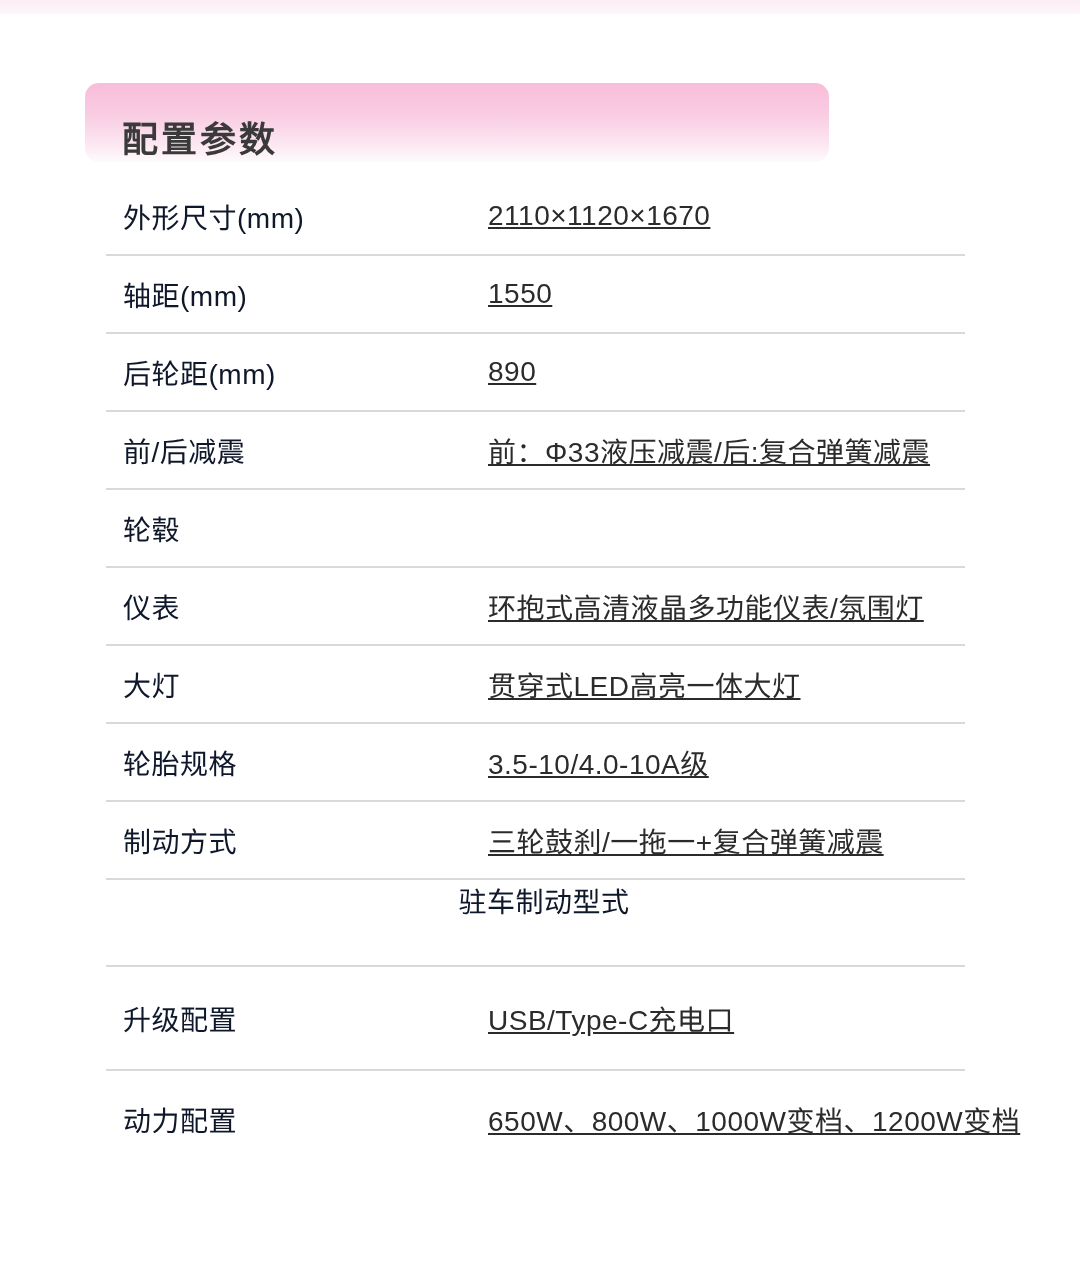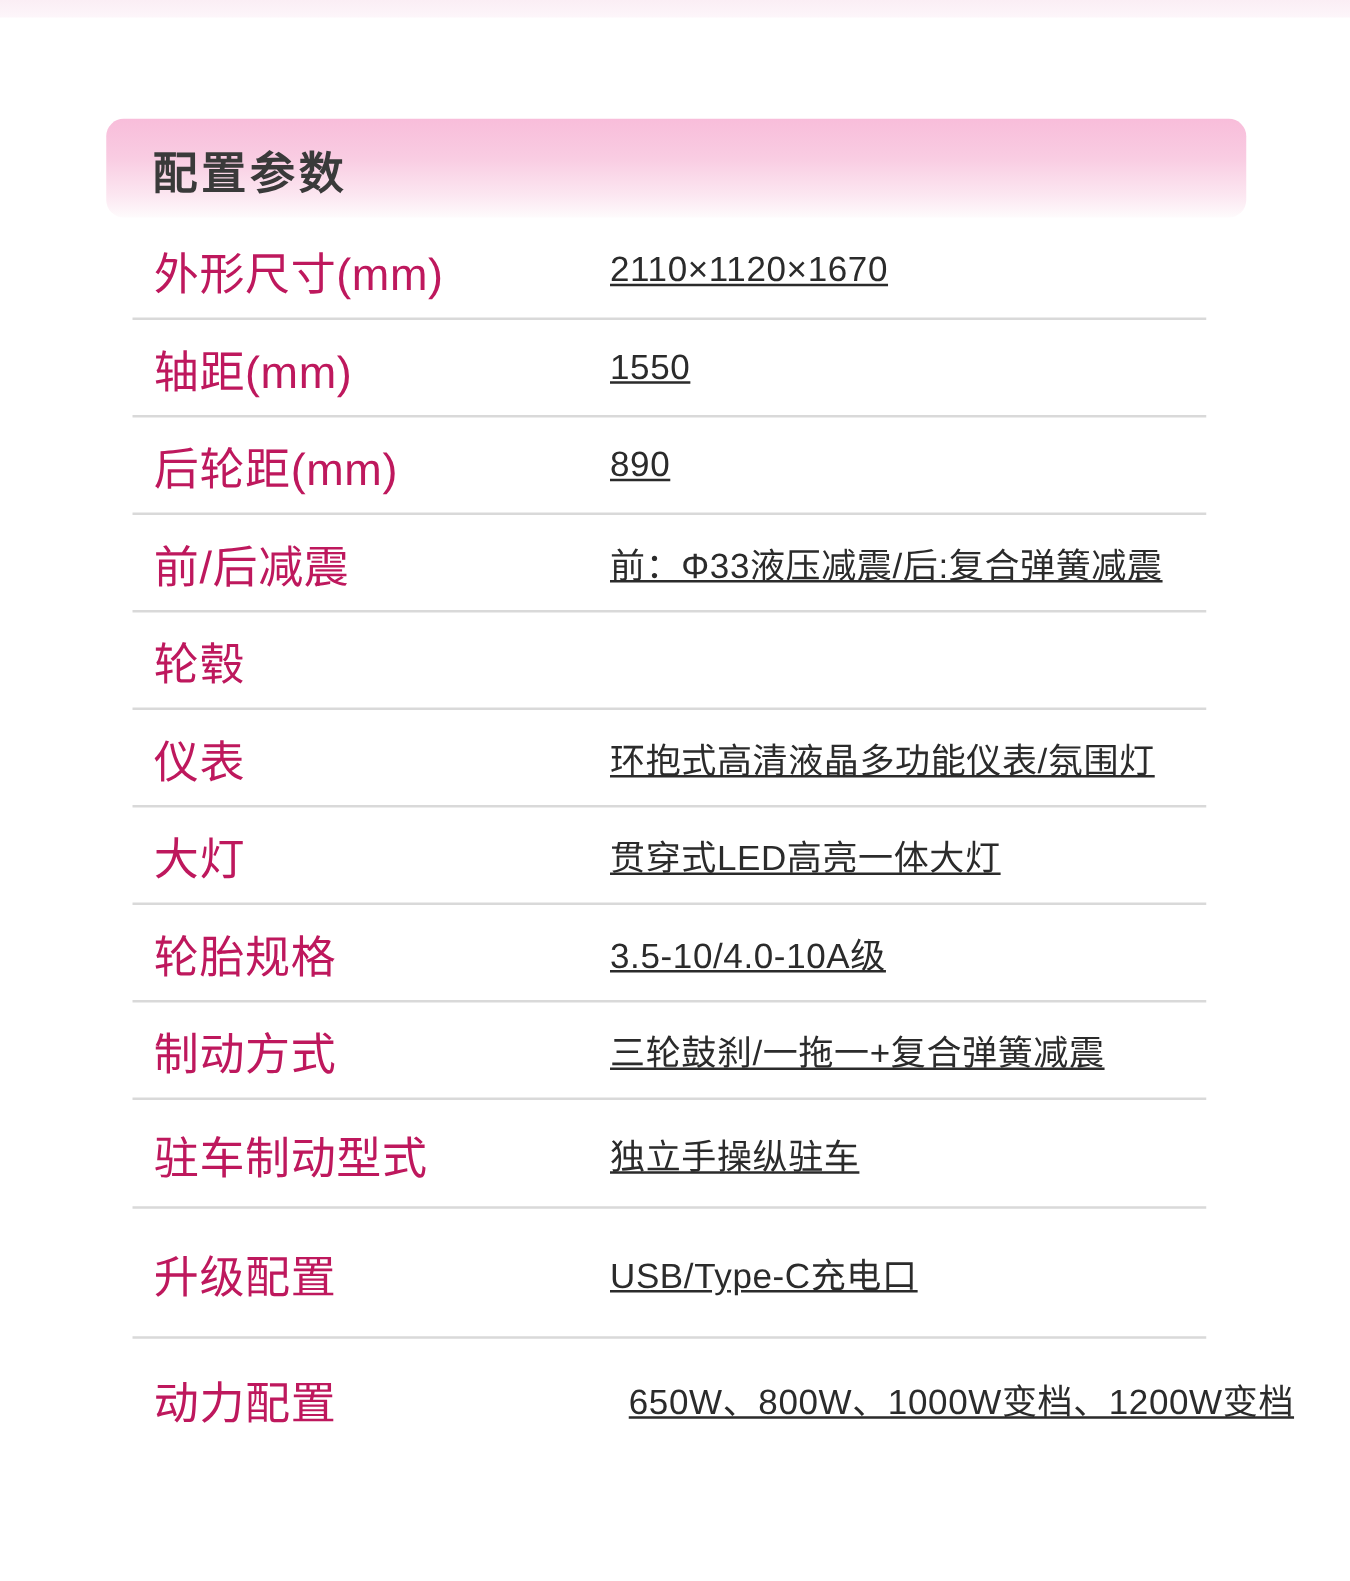--- a/index.html
+++ b/index.html
@@ -13,53 +13,53 @@
     font-family: "Liberation Sans", "DejaVu Sans", sans-serif;
   }
   .top-strip {
     position: absolute;
     top: 0; left: 0;
     width: 1080px; height: 14px;
     background: linear-gradient(180deg, #fbeef5 0%, #fdf6fa 100%);
   }
   .header-card {
     position: absolute;
-    left: 85px; top: 95px;
-    width: 912px; height: 79px;
+    left: 85px; top: 83px;
+    width: 744px; height: 79px;
     border-radius: 14px;
     background: linear-gradient(180deg, #f8bdda 0%, #f9cce2 40%, #fce7f1 78%, #fefbfc 100%);
     display: flex;
-    align-items: center;
+    align-items: flex-end;
     padding-left: 37px;
   }
   .header-title {
     font-size: 36px;
     font-weight: 700;
     color: #3a3a3a;
     letter-spacing: 3px;
   }
   .spec-table {
     position: absolute;
     left: 106px; top: 178px;
     width: 859px;
   }
   .spec-row {
     display: flex;
     align-items: center;
     height: 78px;
     border-bottom: 2px solid #d9d9d9;
   }
-  .spec-row:nth-child(10) { height: 87px; }
+  .spec-row:nth-child(10) { height: 87px; flex-direction: column; }
   .spec-row:nth-child(11) { height: 104px; }
-  .spec-row:nth-child(12) { height: 95px; border-bottom: none; gap: 15px; }
+  .spec-row:nth-child(12) { height: 95px; border-bottom: none; }
   .spec-label {
     flex: 0 0 382px;
     padding-left: 17px;
-    font-size: 36px;
-    color: #be185d;
+    font-size: 28px;
+    color: #0f172a;
     letter-spacing: 0.5px;
     white-space: nowrap;
   }
   .spec-value {
     flex: 1 1 auto;
     font-size: 28px;
     color: #2b2b2b;
     letter-spacing: 0.5px;
     white-space: nowrap;
     text-decoration: underline;

